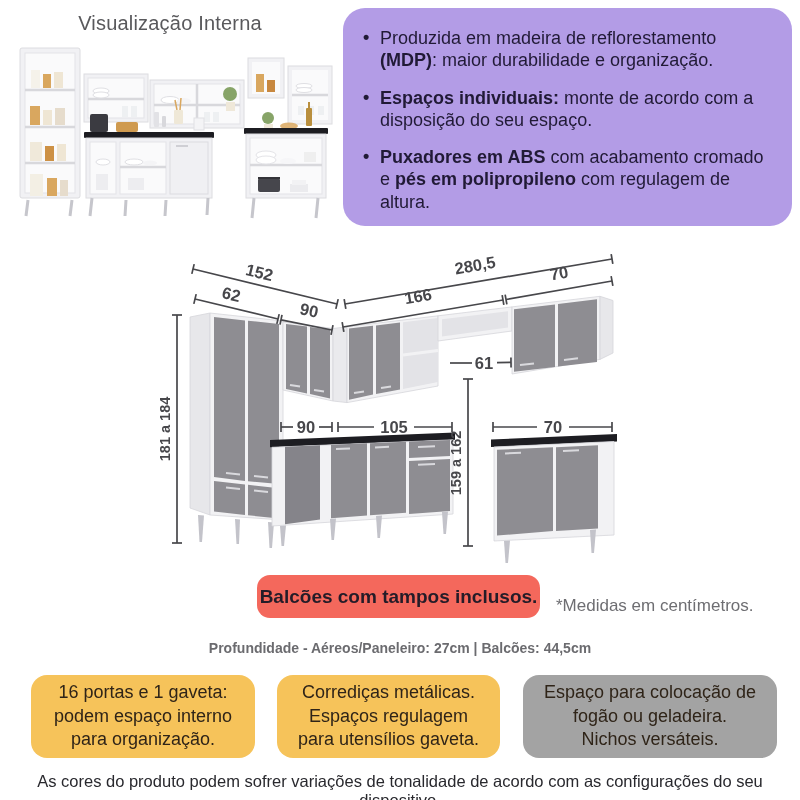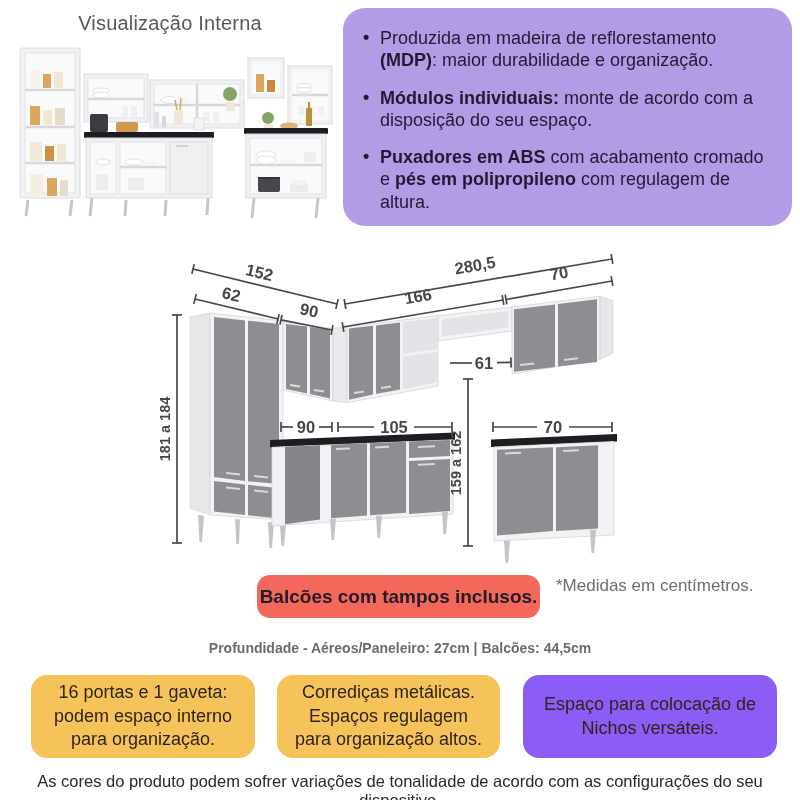--- a/index.html
+++ b/index.html
@@ -29,21 +29,21 @@
   
   .diagram { position:absolute; left:120px; top:243px; }
   .dimtxt { fill:#47474b; font-family:"Liberation Sans",sans-serif; font-weight:bold; font-size:16.5px; }
   .dimtxt.small { font-size:14.5px; }
   
   .badge {
     position:absolute; left:257px; top:575px; width:283px; height:43px;
     background:#f4685c; border-radius:13px; display:flex; align-items:center; justify-content:center;
     color:#241c28; font-size:19px; font-weight:bold;
   }
-  .measures-note { position:absolute; left:556px; top:576px; font-size:17px; color:#6e6e72; }
+  .measures-note { position:absolute; left:556px; top:596px; font-size:17px; color:#6e6e72; }
   .depth-note { position:absolute; left:0; top:640px; width:800px; text-align:center;
     font-size:14px; font-weight:bold; color:#6b6b6f; }
   
   .card {
     position:absolute; top:675px; height:83px; background:#f6c35a; border-radius:16px;
     display:flex; flex-direction:column; align-items:center; justify-content:center;
     color:#2f2418; font-size:18px; line-height:1.32; text-align:center;
   }
   .card-1 { left:31px; width:224px; }
   .card-2 { left:277px; width:223px; }
@@ -156,21 +156,21 @@
   </svg>
 
   <div class="features" style="background-color: rgb(179, 156, 230);">
     <ul>
       <li>
         <span class="dot">•</span>
         <p><span>Produzida em madeira de reflorestamento </span><span class="b">(MDP)</span><span>: maior durabilidade e organização.</span></p>
       </li>
       <li>
         <span class="dot">•</span>
-        <p><span class="b">Módulos individuais:</span><span> monte de acordo com a disposição do seu espaço.</span></p>
+        <p><span class="b">Espaços individuais:</span><span> monte de acordo com a disposição do seu espaço.</span></p>
       </li>
       <li>
         <span class="dot">•</span>
         <p><span class="b">Puxadores em ABS</span><span> com acabamento cromado e </span><span class="b">pés em polipropileno</span><span> com regulagem de altura.</span></p>
       </li>
     </ul>
   </div>
 
   <svg class="diagram" width="560" height="345" viewBox="0 0 560 345" aria-hidden="true">
     <defs>
@@ -281,22 +281,23 @@
   <div class="depth-note">Profundidade - Aéreos/Paneleiro: 27cm | Balcões: 44,5cm</div>
 
   <div class="card card-1" style="background-color: rgb(246, 195, 90);">
     <div>16 portas e 1 gaveta:</div>
     <div>podem espaço interno</div>
     <div>para organização.</div>
   </div>
   <div class="card card-2" style="background-color: rgb(246, 195, 90);">
     <div>Corrediças metálicas.</div>
     <div>Espaços regulagem</div>
-    <div>para organização altos.</div>
-  </div>
-  <div class="card card-3" style="background-color: #8b5cf6;">
+    <div>para utensílios gaveta.</div>
+  </div>
+  <div class="card card-3" style="background-color: #a3a3a3;">
     <div>Espaço para colocação de</div>
+    <div>fogão ou geladeira.</div>
     <div>Nichos versáteis.</div>
   </div>
 
   <div class="disclaimer">As cores do produto podem sofrer variações de tonalidade de acordo com as configurações do seu dispositivo.</div>
 
 </div>
 
 </body></html>

